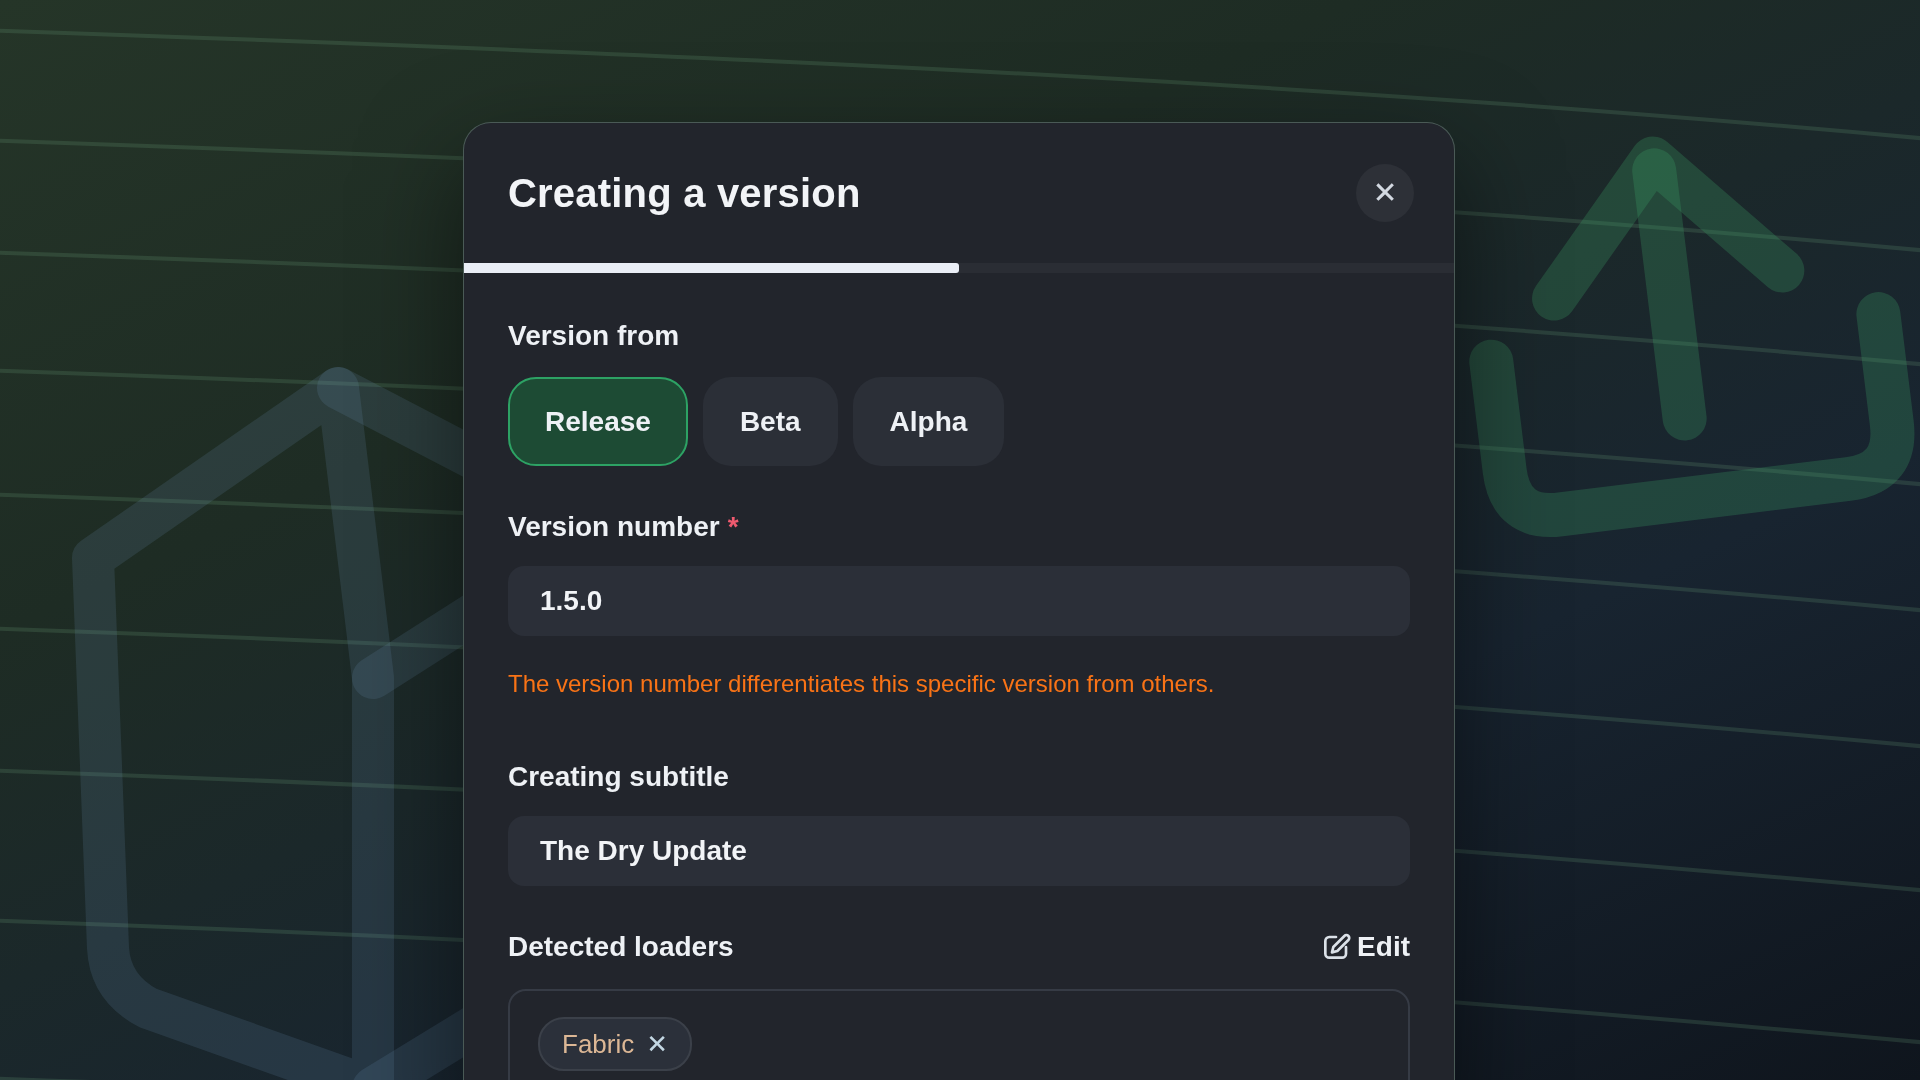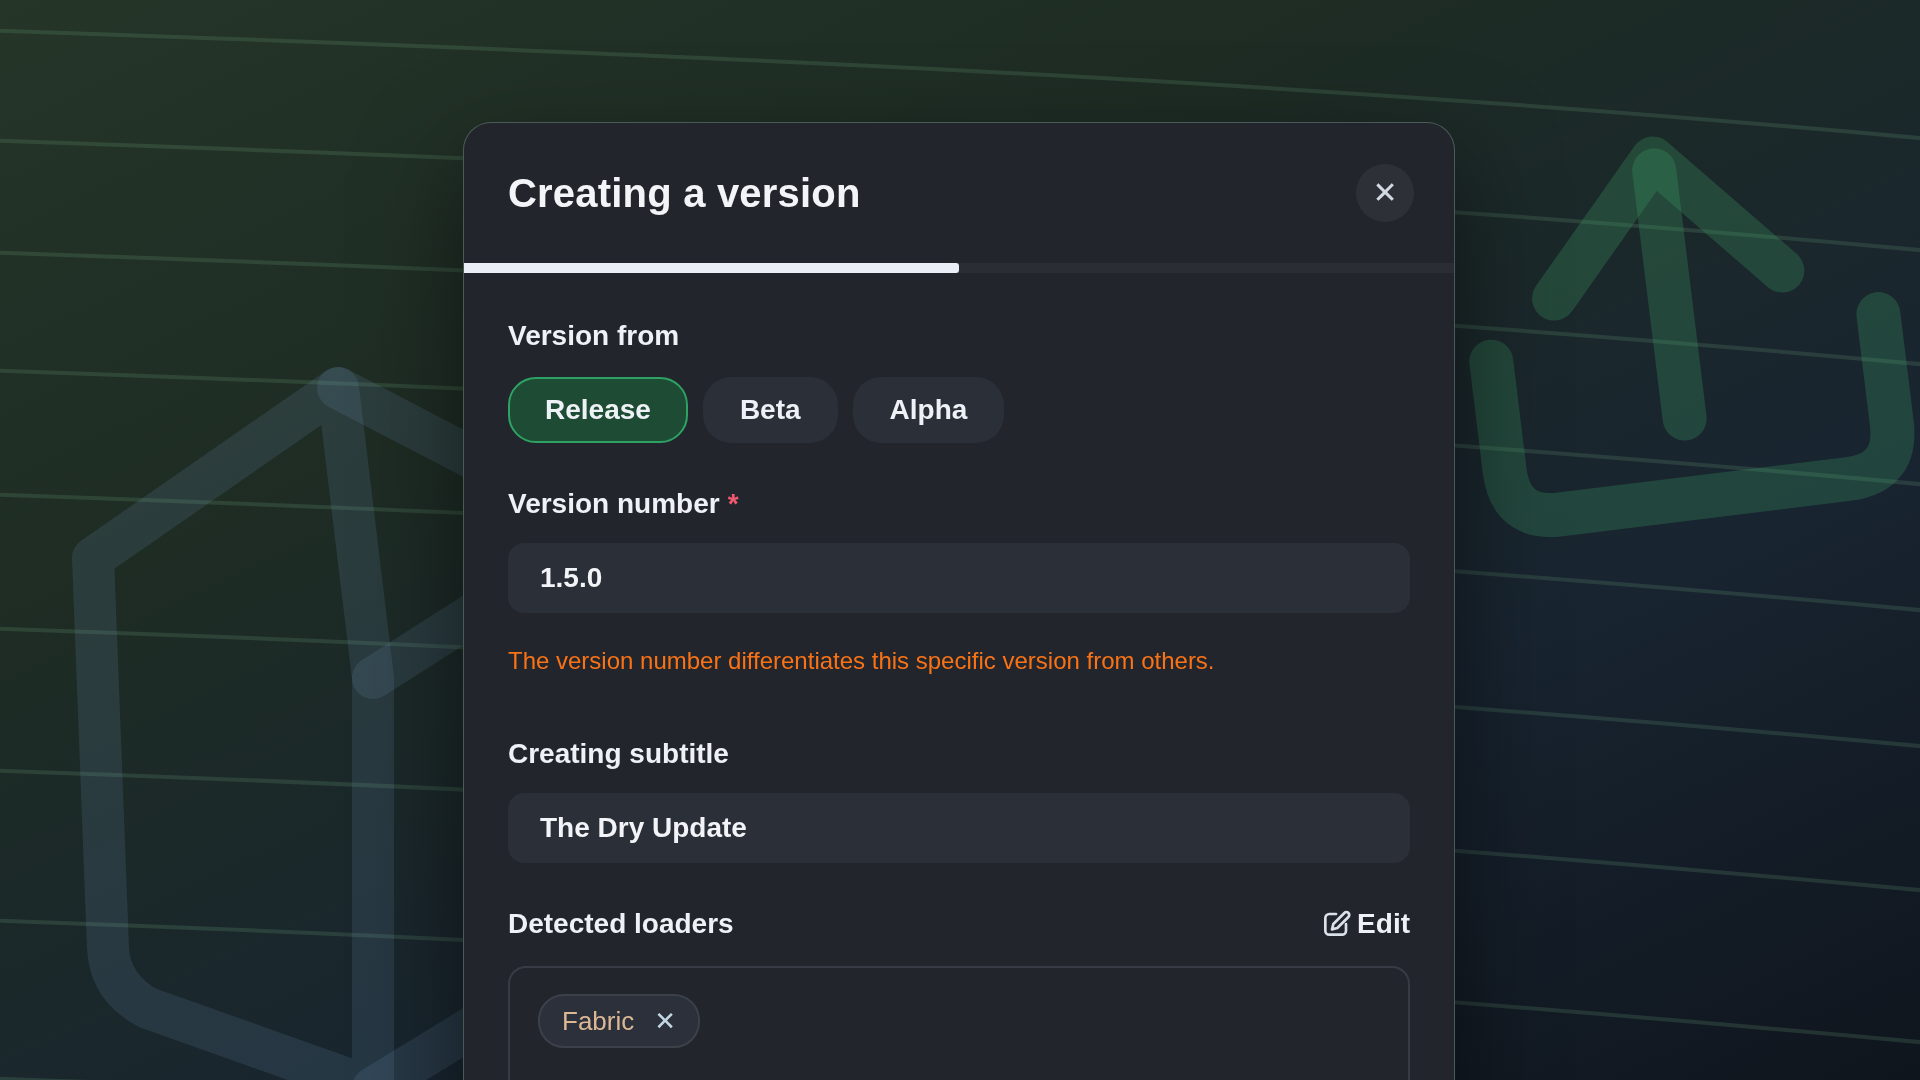--- a/index.html
+++ b/index.html
@@ -29,21 +29,21 @@
     font-family:"DejaVu Sans",sans-serif;
   }
   .progress-track{height:10px;width:100%;background:#2a2d34;}
   .progress-fill{height:100%;background:#eaeef6;border-radius:0 3px 3px 0;}
   .modal-content{padding:0 44px;}
   .field-label{font-size:28px;font-weight:700;color:#eef1f5;line-height:34px;}
   .lbl-version-type{margin-top:46px;}
   .required{color:#ef5a6f;font-weight:700;margin-left:8px;}
   .btn-row{display:flex;gap:15px;margin-top:24px;}
   .type-btn{
-    height:66px;padding:0 35px;border-radius:28px;border:2px solid transparent;
+    height:89px;padding:0 35px;border-radius:28px;border:2px solid transparent;
     background:#2b2f37;color:#eef1f5;font-size:28px;font-weight:700;cursor:pointer;
     font-family:inherit;
   }
   .type-btn.selected{background:#1d4b34;border-color:#2da264;}
   .lbl-version-number{margin-top:44px;}
   .text-input{
     display:block;width:100%;box-sizing:border-box;margin-top:22px;height:70px;
     background:#2b2f38;border:none;border-radius:16px;padding:0 32px;
     color:#f2f4f7;font-size:28px;font-weight:700;font-family:inherit;outline:none;
   }
@@ -53,21 +53,21 @@
   .edit-btn{
     display:inline-flex;align-items:center;gap:5px;background:none;border:none;cursor:pointer;
     color:#eef1f5;font-size:28px;font-weight:700;font-family:inherit;padding:0;
   }
   .edit-btn svg{width:32px;height:32px;stroke:#dbe1e8;}
   .loaders-box{
     margin-top:25px;height:180px;border:2px solid #363b45;border-radius:18px;
     padding:26px 28px;box-sizing:border-box;overflow:hidden;
   }
   .chip{
-    display:inline-flex;align-items:center;gap:20px;height:50px;padding:0 22px;
+    display:inline-flex;align-items:center;gap:12px;height:50px;padding:0 22px;
     background:#2b303a;border:2px solid #3b4049;border-radius:26px;
   }
   .chip-label{font-size:26px;font-weight:500;color:#dcb795;}
   .chip-remove{
     background:none;border:none;padding:0;cursor:pointer;color:#c3d7e3;font-size:26px;line-height:1;
     font-family:"DejaVu Sans",sans-serif;
   }
 </style>
 </head>
 <body>

